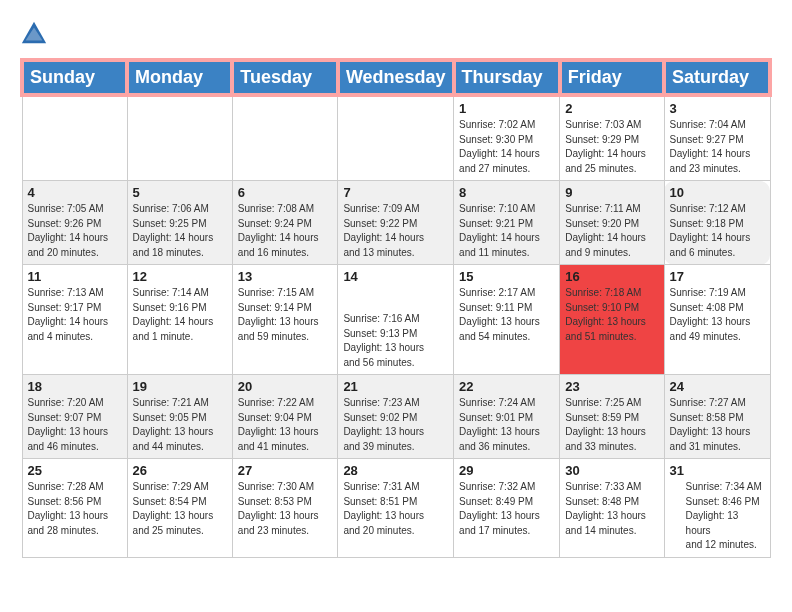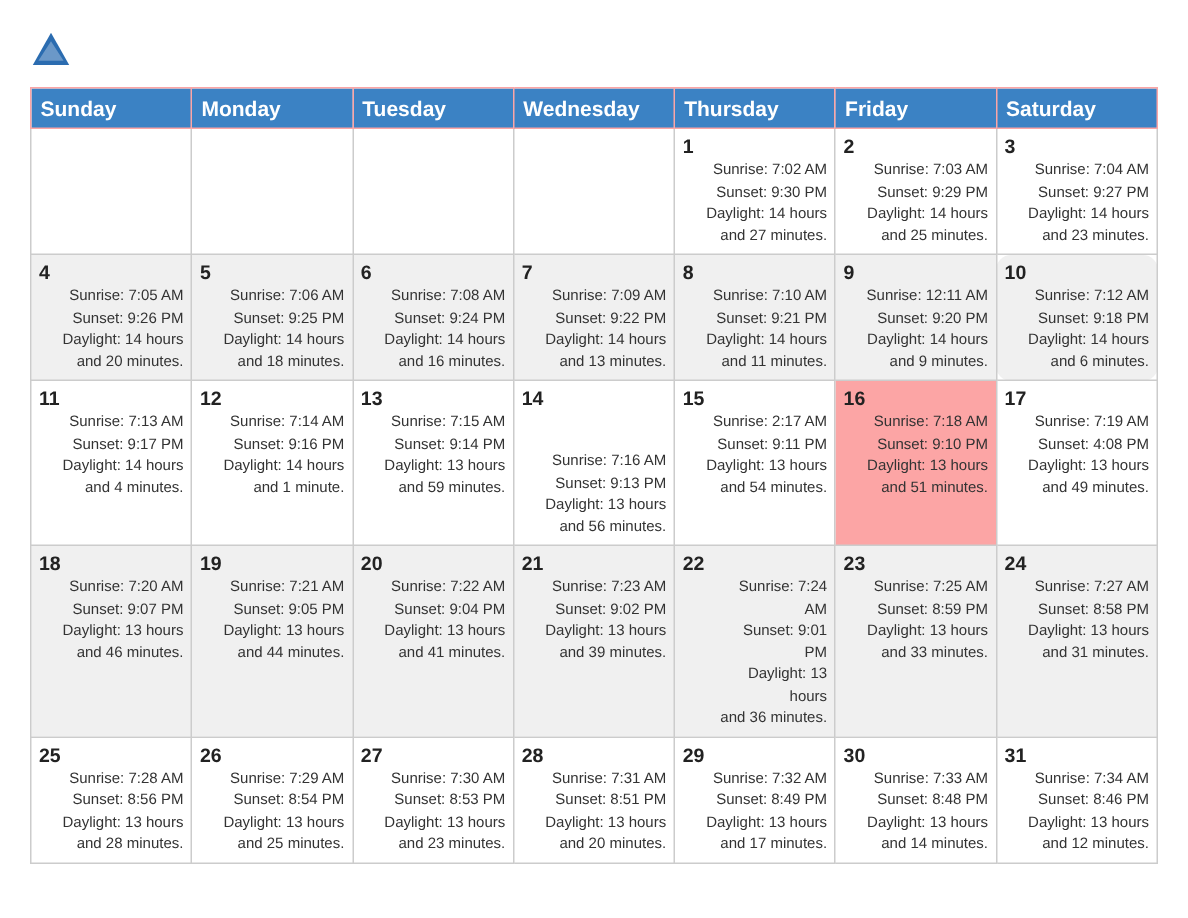--- a/index.html
+++ b/index.html
@@ -46,24 +46,24 @@
       color: #444;
     }
     .calendar {
       width: 100%;
       border-collapse: collapse;
       border: 1px solid #ccc;
     }
     .calendar th {
       background: #3b82c4;
       color: #fff;
-      font-size: 14px;
+      font-size: 18px;
       font-weight: bold;
       padding: 5px 6px;
-      border: 1px solid #fca5a5;
+      border: 4px solid #fca5a5;
       text-align: left;
     }
     .calendar td {
       border: 1px solid #ccc;
       vertical-align: top;
       padding: 4px 5px;
       font-size: 10.5px;
       color: #222;
       width: calc(100% / 7);
       min-height: 80px;
@@ -79,21 +79,20 @@
       font-size: 13px;
       font-weight: bold;
       color: #222;
       display: block;
       margin-bottom: 2px;
     }
     .day-info {
       font-size: 10px;
       color: #333;
       line-height: 1.45;
-      text-align: right;
     }
     .empty-cell {
       background: #fff !important;
     }
   </style>
 </head>
 <body>
 
 <div class="header-area">
   <div class="logo">
@@ -183,21 +182,21 @@
         </td>
         <td style="background: rgb(240, 240, 240);">
           <span class="day-number">8</span>
           <div class="day-info" style="white-space: pre-line;">Sunrise: 7:10 AM
 Sunset: 9:21 PM
 Daylight: 14 hours
 and 11 minutes.</div>
         </td>
         <td style="background: rgb(240, 240, 240);">
           <span class="day-number">9</span>
-          <div class="day-info" style="white-space: pre-line;">Sunrise: 12:11 AM
+          <div class="day-info" style="white-space: pre-line;">Sunrise: 7:11 AM
 Sunset: 9:20 PM
 Daylight: 14 hours
 and 9 minutes.</div>
         </td>
         <td style="background: rgb(240, 240, 240); border-radius: 10px;">
           <span class="day-number">10</span>
           <div class="day-info" style="white-space: pre-line;">Sunrise: 7:12 AM
 Sunset: 9:18 PM
 Daylight: 14 hours
 and 6 minutes.</div>
@@ -232,21 +231,21 @@
 Daylight: 13 hours
 and 56 minutes.</div>
         </td>
         <td style="background: rgb(255, 255, 255);">
           <span class="day-number">15</span>
           <div class="day-info" style="white-space: pre-line;">Sunrise: 2:17 AM
 Sunset: 9:11 PM
 Daylight: 13 hours
 and 54 minutes.</div>
         </td>
-        <td style="background: #fca5a5;">
+        <td style="background: #ef4444;">
           <span class="day-number">16</span>
           <div class="day-info" style="white-space: pre-line;">Sunrise: 7:18 AM
 Sunset: 9:10 PM
 Daylight: 13 hours
 and 51 minutes.</div>
         </td>
         <td style="background: rgb(255, 255, 255);">
           <span class="day-number">17</span>
           <div class="day-info" style="white-space: pre-line;">Sunrise: 7:19 AM
 Sunset: 4:08 PM
@@ -278,21 +277,21 @@
         </td>
         <td style="background: rgb(240, 240, 240);">
           <span class="day-number">21</span>
           <div class="day-info" style="white-space: pre-line;">Sunrise: 7:23 AM
 Sunset: 9:02 PM
 Daylight: 13 hours
 and 39 minutes.</div>
         </td>
         <td style="background: rgb(240, 240, 240);">
           <span class="day-number">22</span>
-          <div class="day-info" style="white-space: pre-line; margin-left: 24px;">Sunrise: 7:24 AM
+          <div class="day-info" style="white-space: pre-line;">Sunrise: 7:24 AM
 Sunset: 9:01 PM
 Daylight: 13 hours
 and 36 minutes.</div>
         </td>
         <td style="background: rgb(240, 240, 240);">
           <span class="day-number">23</span>
           <div class="day-info" style="white-space: pre-line;">Sunrise: 7:25 AM
 Sunset: 8:59 PM
 Daylight: 13 hours
 and 33 minutes.</div>
@@ -343,20 +342,20 @@
         </td>
         <td style="background: rgb(255, 255, 255);">
           <span class="day-number">30</span>
           <div class="day-info" style="white-space: pre-line;">Sunrise: 7:33 AM
 Sunset: 8:48 PM
 Daylight: 13 hours
 and 14 minutes.</div>
         </td>
         <td style="background: rgb(255, 255, 255);">
           <span class="day-number">31</span>
-          <div class="day-info" style="white-space: pre-line;">Sunrise: 7:34 AM
+          <div class="day-info" style="white-space: pre-line; margin-left: 16px;">Sunrise: 7:34 AM
 Sunset: 8:46 PM
 Daylight: 13 hours
 and 12 minutes.</div>
         </td>
       </tr>
     </tbody>
 </table>
 
 </body></html>

